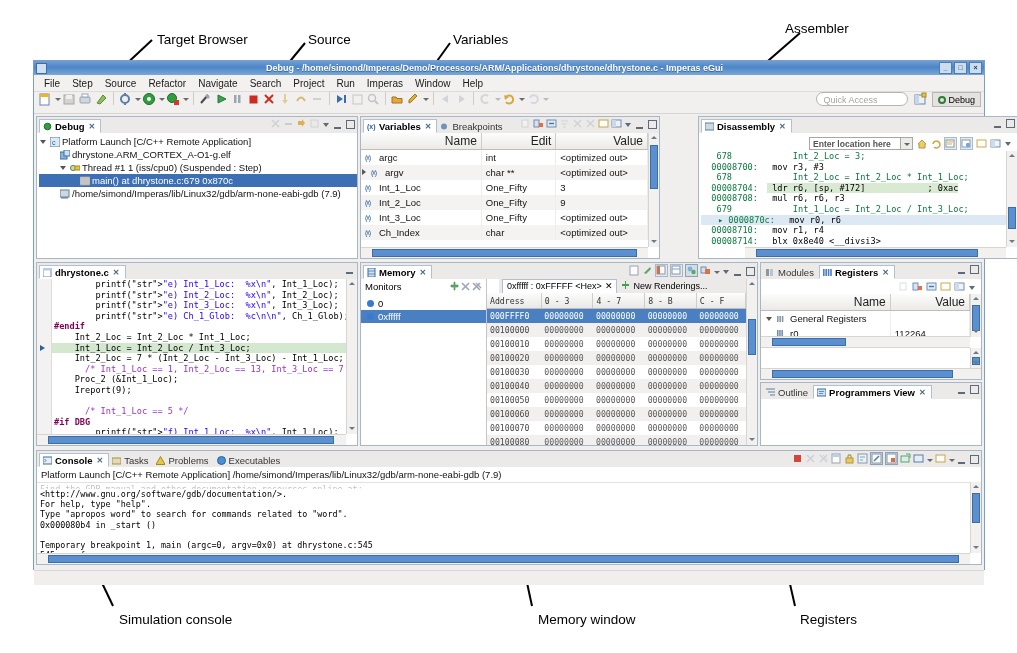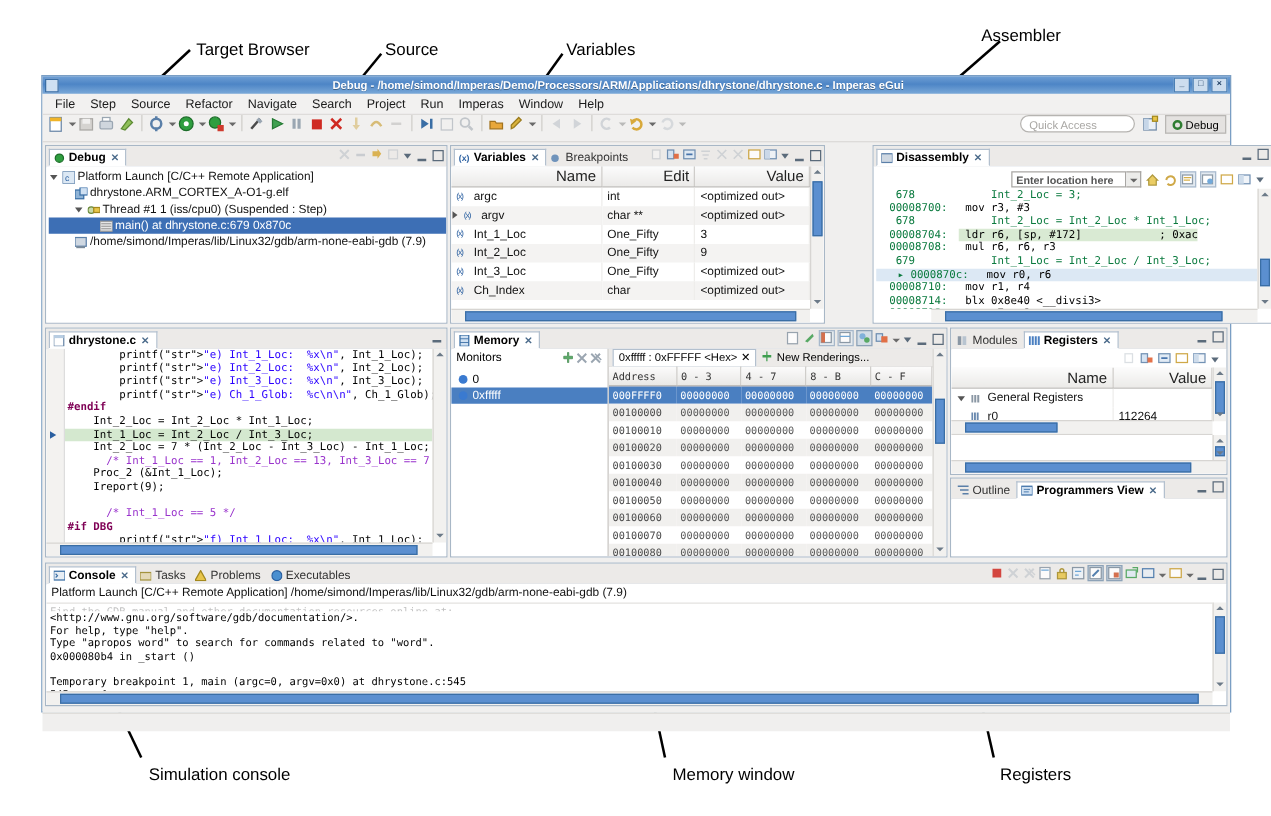--- a/index.html
+++ b/index.html
@@ -198,21 +198,21 @@
   .loc-input {
     width:92px;height:13px;background:#fff;border:1px solid #a9a7a4;
     font-size:8.6px; color:#555; line-height:12px; padding-left:3px; box-sizing:border-box;
   }
   .loc-drop { width:12px;height:13px;border:1px solid #a9a7a4;border-left:none;background:#ececea;position:relative;box-sizing:border-box;}
   .loc-drop::after{content:'';position:absolute;left:3px;top:5px;border-left:3px solid transparent;border-right:3px solid transparent;border-top:3px solid #666;}
 
   
   .mem-tabrow {
     height:14px; display:flex; align-items:center; gap:4px;
-    background:#eceae8; border-bottom:1px solid #c3c1be; padding-left:3px; font-size:9px;
+    background:#eceae8; border-bottom:1px solid #c3c1be; padding-left:3px; font-size:9px;margin-left:12px;
   }
   .mem-tab { background:#fff; border:1px solid #b3c0ce; padding:0 4px; height:13px; line-height:12px;
              display:flex; align-items:center; gap:3px; font-size:9px;}
   .memtbl { width:100%; border-collapse:collapse; font-family:"DejaVu Sans Mono","Liberation Mono",monospace; font-size:8.2px;}
   .memtbl th { background:linear-gradient(to bottom,#fcfcfc,#e9e8e6); border-right:1px solid #cfcdca;
                border-bottom:1px solid #bfbdba; font-weight:normal; padding:1px 3px; height:13px; color:#333;
                font-family:"DejaVu Sans Mono","Liberation Mono",monospace; text-align:left;}
   .memtbl td { padding:1px 3px; height:12px; color:#5a5a5a; white-space:nowrap; }
   .memtbl td.addr { color:#4a4a4a; }
   .memtbl tr.alt td { background:#f1f0ee; }

